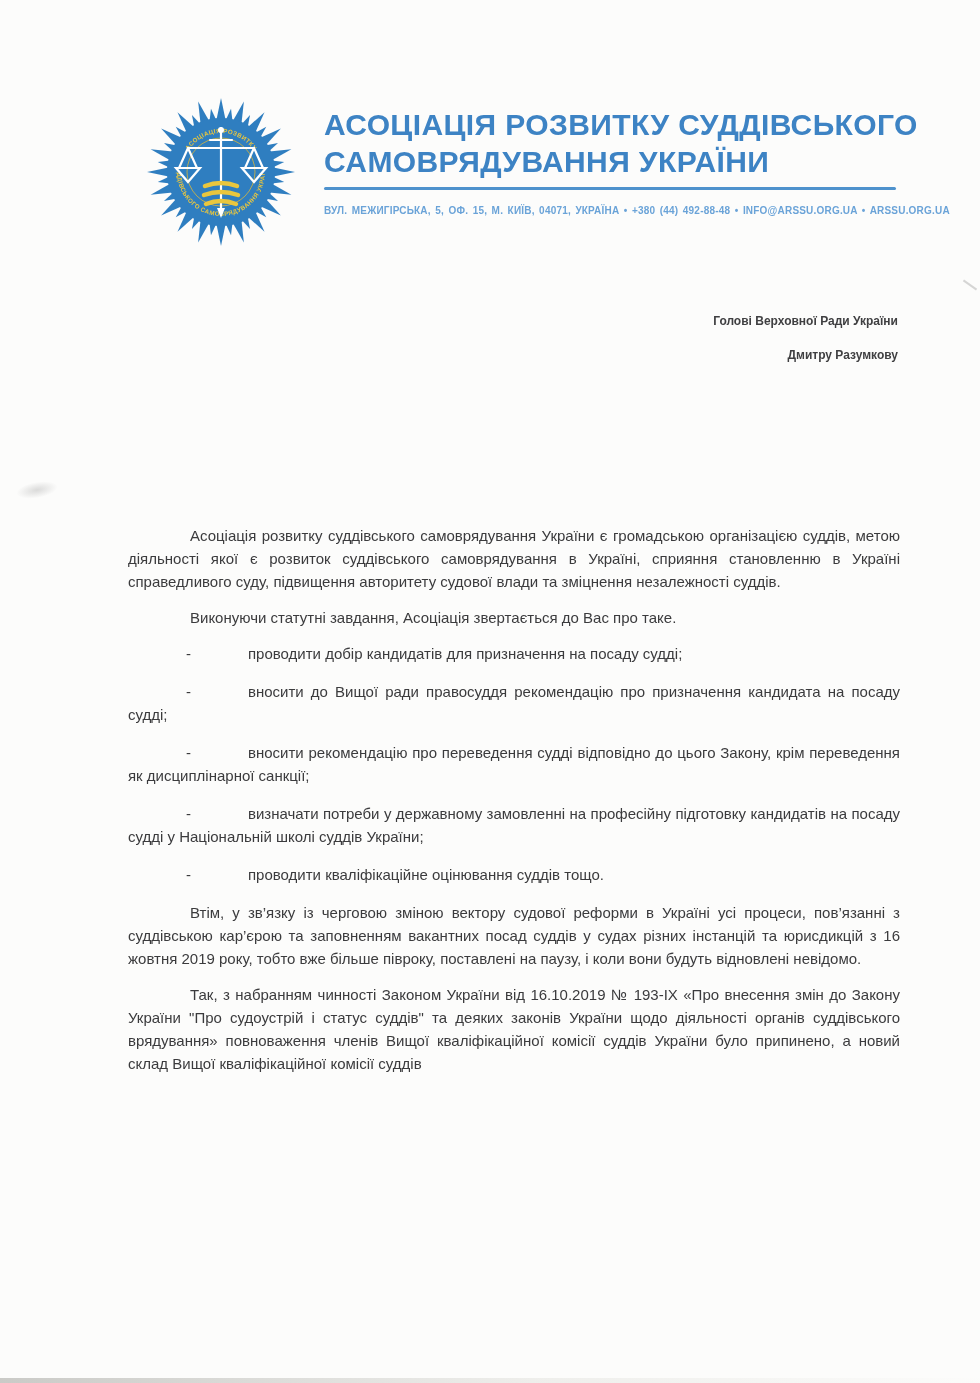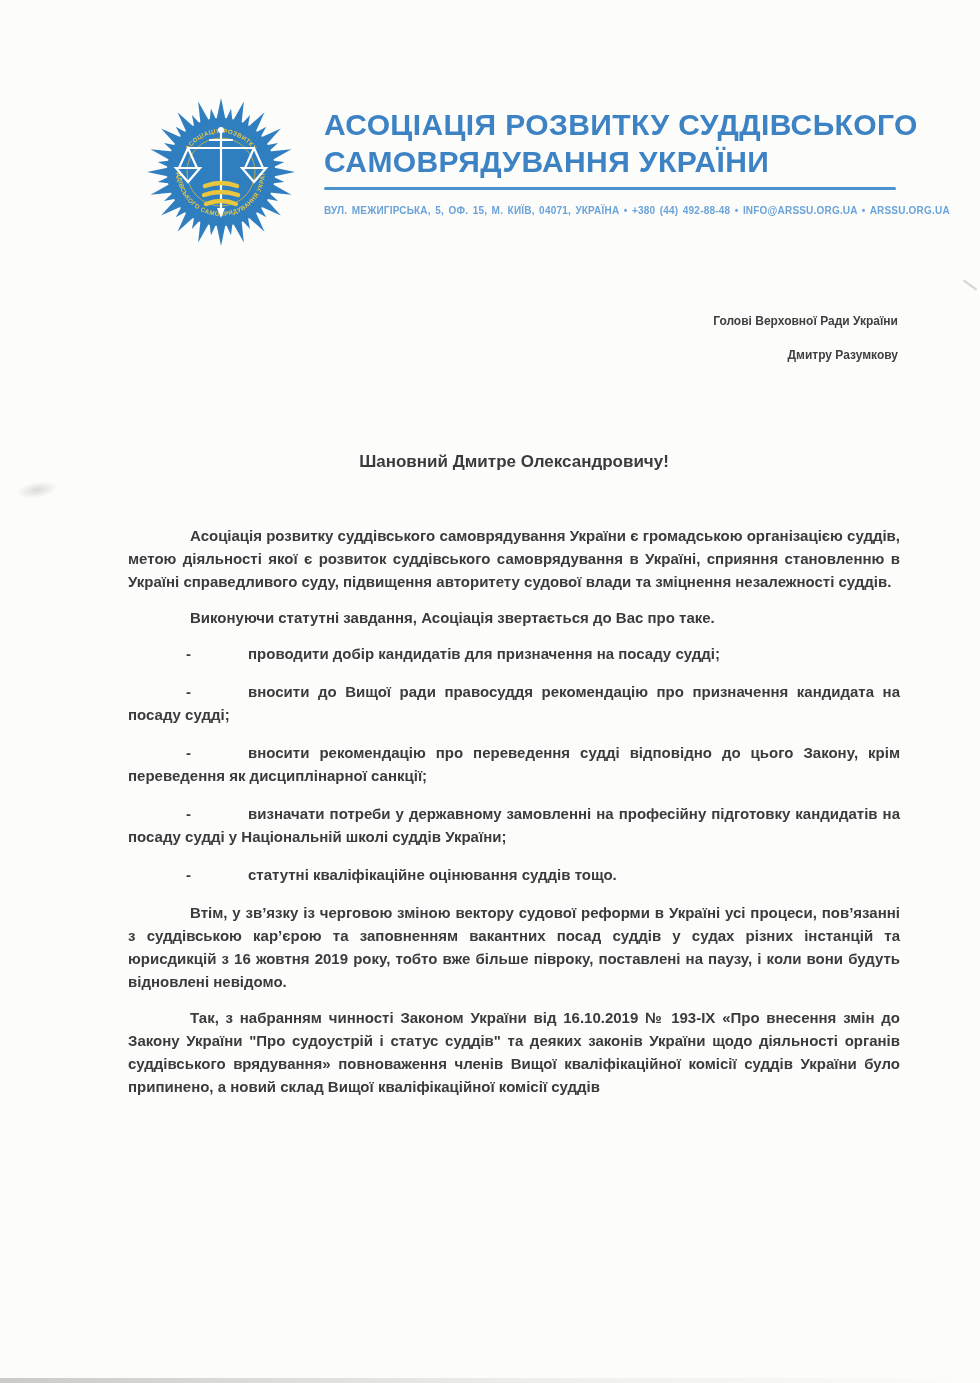--- a/index.html
+++ b/index.html
@@ -75,21 +75,21 @@
   }
 
   
   .body-text {
     position: absolute;
     left: 128px;
     top: 524px;
     width: 772px;
     font-size: 15px;
     line-height: 23px;
-    font-weight: bold;
+    font-weight: normal;
     color: #3b3b3d;
     text-align: justify;
   }
   .body-text p.para {
     margin: 0 0 13px 0;
     text-indent: 62px;
   }
   .bullet {
     position: relative;
     margin: 0 0 15px 0;
@@ -215,40 +215,39 @@
     </div>
     <div class="rule"></div>
     <div class="contact">ВУЛ. МЕЖИГІРСЬКА, 5, ОФ. 15, М. КИЇВ, 04071, УКРАЇНА  •  +380 (44) 492-88-48  •  INFO@ARSSU.ORG.UA  •  ARSSU.ORG.UA</div>
   </div>
 
   <div class="addressee">
     <div>Голові Верховної Ради України</div>
     <div>Дмитру Разумкову</div>
   </div>
 
-  <div class="salutation">Шановний Дмитре Олександровичу!</div>
 
   <div class="body-text">
     <p class="para">Асоціація розвитку суддівського самоврядування України є громадською організацією суддів, метою діяльності якої є розвиток суддівського самоврядування в Україні, сприяння становленню в Україні справедливого суду, підвищення авторитету судової влади та зміцнення незалежності суддів.</p>
     <p class="para">Виконуючи статутні завдання, Асоціація звертається до Вас про таке.</p>
 
     <div class="bullet">
       <span class="dash">-</span><span>проводити добір кандидатів для призначення на посаду судді;</span>
     </div>
     <div class="bullet">
       <span class="dash">-</span><span>вносити до Вищої ради правосуддя рекомендацію про призначення кандидата на посаду судді;</span>
     </div>
     <div class="bullet">
       <span class="dash">-</span><span>вносити рекомендацію про переведення судді відповідно до цього Закону, крім переведення як дисциплінарної санкції;</span>
     </div>
     <div class="bullet">
       <span class="dash">-</span><span>визначати потреби у державному замовленні на професійну підготовку кандидатів на посаду судді у Національній школі суддів України;</span>
     </div>
     <div class="bullet">
-      <span class="dash">-</span><span>статутні кваліфікаційне оцінювання суддів тощо.</span>
+      <span class="dash">-</span><span>проводити кваліфікаційне оцінювання суддів тощо.</span>
     </div>
 
     <p class="para">Втім, у зв’язку із черговою зміною вектору судової реформи в Україні усі процеси, пов’язанні з суддівською кар’єрою та заповненням вакантних посад суддів у судах різних інстанцій та юрисдикцій з 16 жовтня 2019 року, тобто вже більше півроку, поставлені на паузу, і коли вони будуть відновлені невідомо.</p>
     <p class="para">Так, з набранням чинності Законом України від 16.10.2019 № 193-ІХ «Про внесення змін до Закону України "Про судоустрій і статус суддів" та деяких законів України щодо діяльності органів суддівського врядування» повноваження членів Вищої кваліфікаційної комісії суддів України було припинено, а новий склад Вищої кваліфікаційної комісії суддів</p>
   </div>
 
   <div class="smudge"></div>
   <div class="edge-mark"></div>
   <div class="scan-edge"></div>
 

